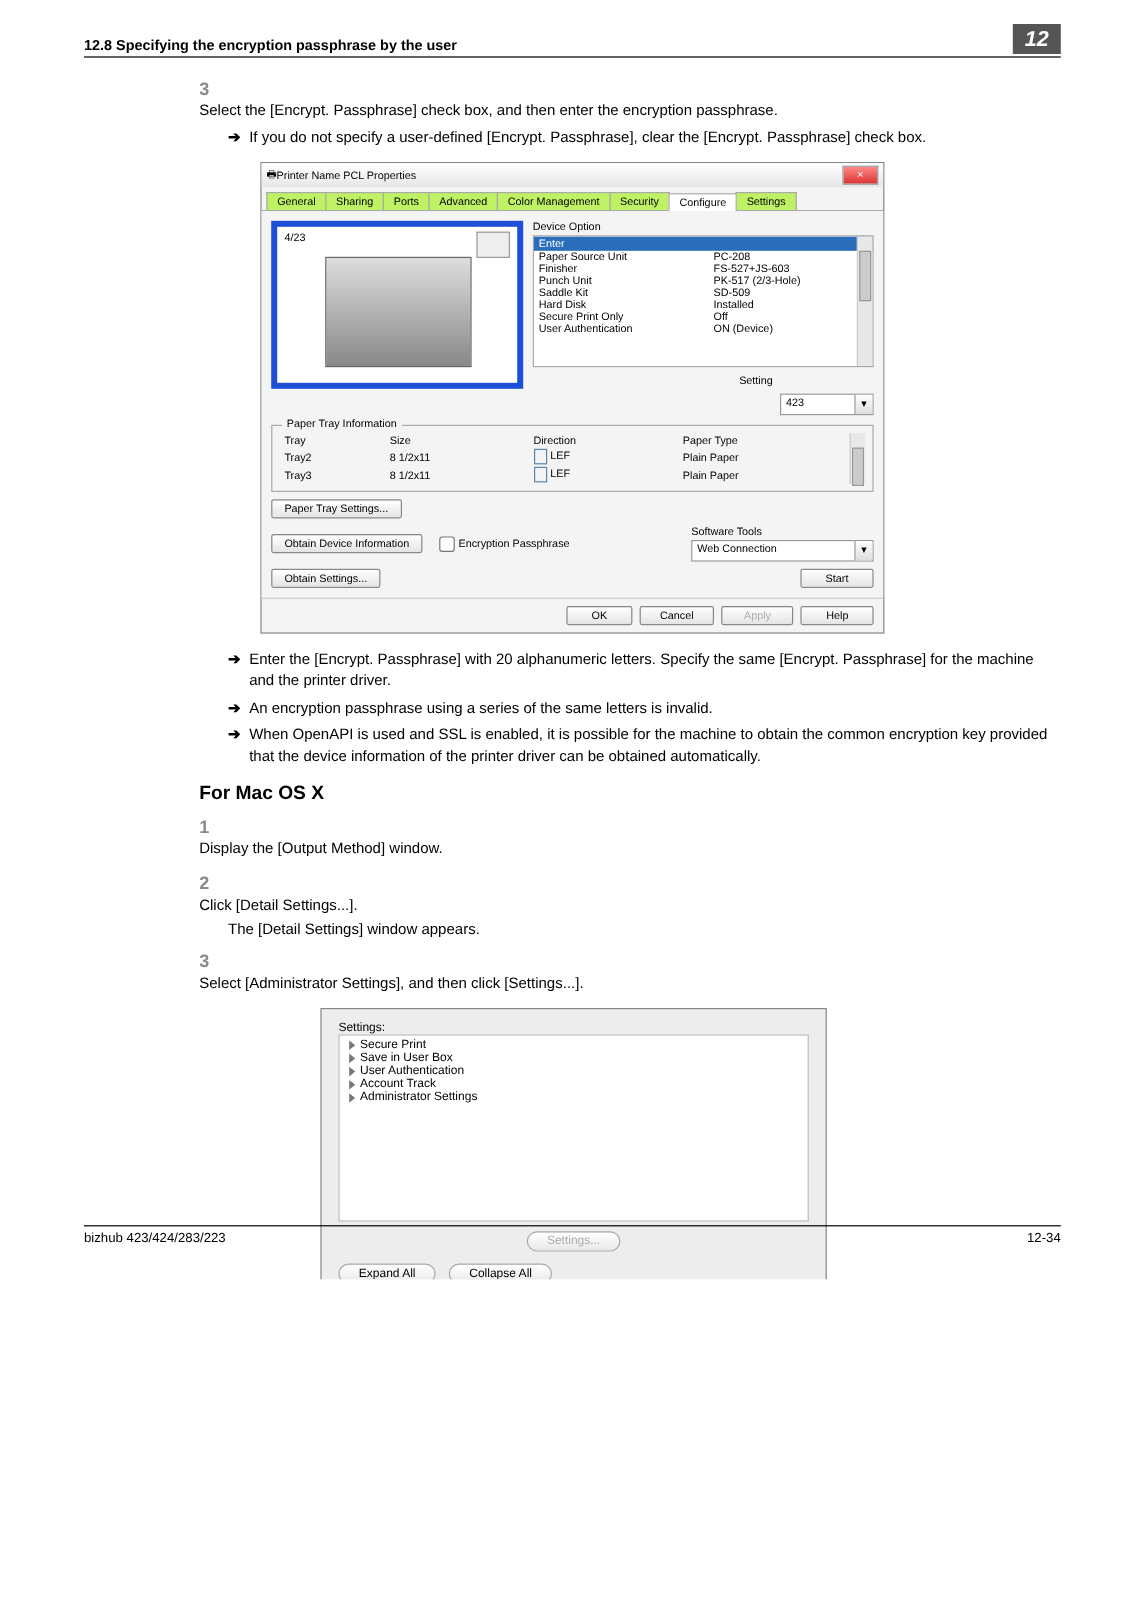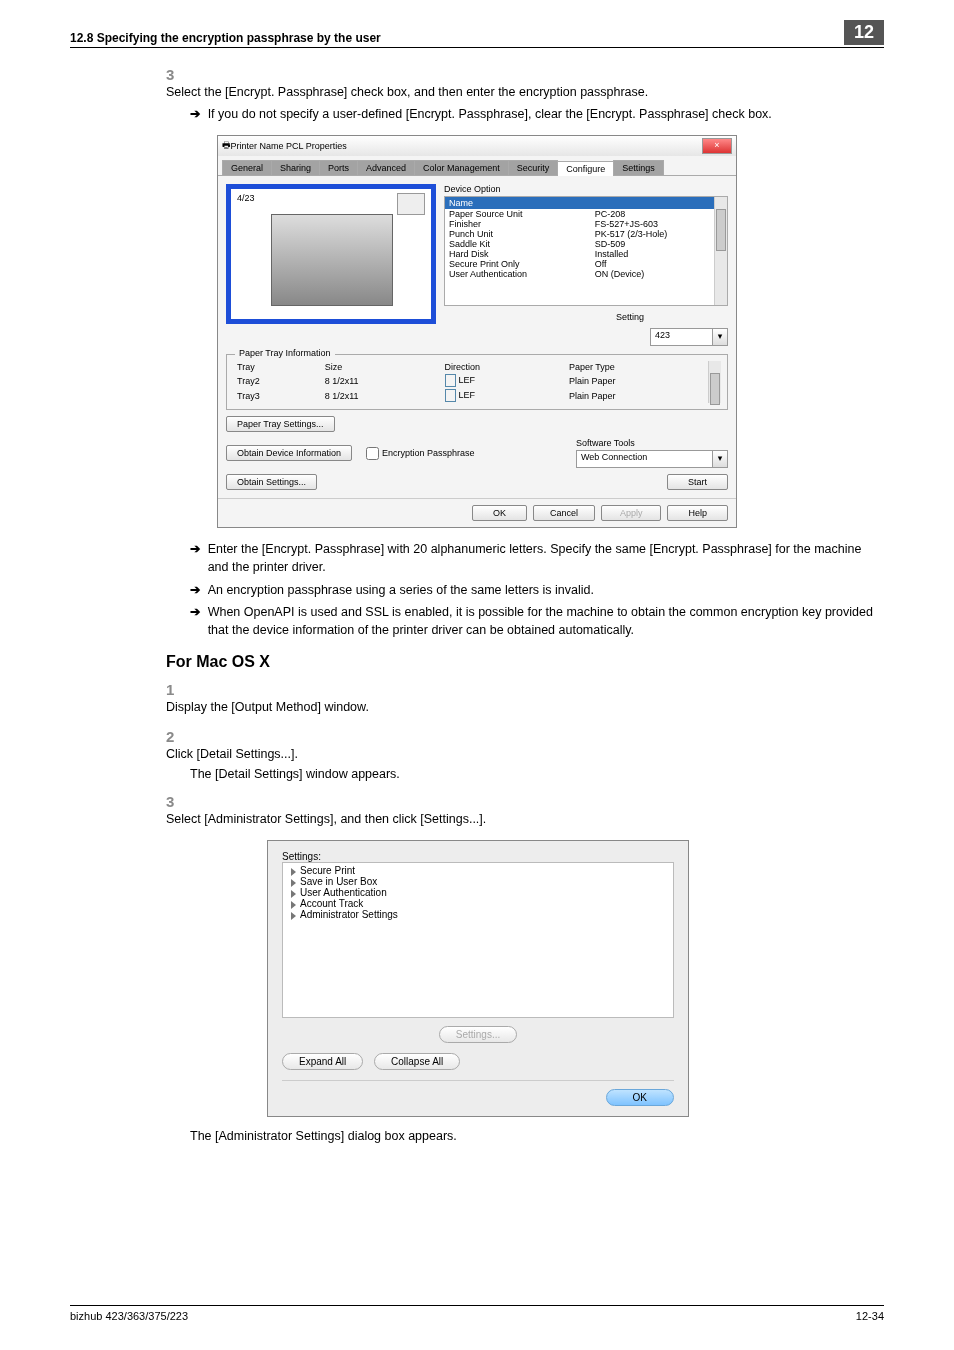--- a/index.html
+++ b/index.html
@@ -1,32 +1,32 @@
 <!DOCTYPE html>
 <html><head>
 <meta charset="utf-8">
 <style>
 html,body{margin:0;padding:0;font-family:Arial,Helvetica,sans-serif;font-size:12px;color:#000;background:#fff}
-.page{width:954px;height:1350px;position:relative;box-sizing:border-box;padding:20px 70px 0 70px}
+.page{width:954px;height:1066px;position:relative;box-sizing:border-box;padding:20px 70px 0 70px}
 .hdr{display:flex;align-items:flex-end;border-bottom:1px solid #000;padding-bottom:2px;margin-bottom:18px}
 .hdr-l{font-size:12px;font-weight:bold}
-.hdr-r{margin-left:auto;background:#555;color:#fff;font-size:18px;font-weight:bold;padding:2px 10px}
+.hdr-r{margin-left:auto;background:#555;color:#fff;font-size:18px;font-weight:bold;font-style:italic;padding:2px 10px}
 .stepnum{display:inline-block;width:22px;color:#8a8a8a;font-size:15px;font-weight:bold;vertical-align:top}
 .stepblk{margin-left:96px;margin-bottom:12px}
 .steptxt{display:inline-block;width:700px;vertical-align:top;font-size:12.5px;line-height:1.45}
 .arrow-line{margin-left:24px;display:flex;font-size:12.5px;line-height:1.45;margin-top:4px}
 .arrow{display:inline-block;width:18px;font-weight:bold}
 .arrow-txt{display:inline-block;width:690px}
 .screenshot{margin:10px auto 12px auto;display:block}
 .dlg1{width:520px;border:1px solid #888;background:#f4f4f4;box-sizing:border-box;font-size:9px;font-family:Tahoma,Arial,sans-serif}
 .titlebar{display:flex;align-items:center;padding:2px 4px;background:linear-gradient(#fff,#e6e6e6)}
 .titlebar .t{flex:1}
 .wbtn{width:28px;height:14px;border:1px solid #999;background:linear-gradient(#f88,#d33);margin-left:2px;text-align:center;line-height:12px;color:#fff;display:inline-block}
 .tabs{display:flex;border-bottom:1px solid #aaa;padding:4px 4px 0 4px;gap:0}
-.tab{border:1px solid #aaa;border-bottom:none;padding:2px 8px;background:#a3a3a3;margin-right:-1px;white-space:nowrap}
+.tab{border:1px solid #aaa;border-bottom:none;padding:2px 8px;background:#bef264;margin-right:-1px;white-space:nowrap}
 .tab.active{background:#fff;position:relative;top:1px}
 .dlg1-body{padding:8px;background:#f4f4f4}
 .toprow{display:flex;gap:8px}
 .preview{width:200px;height:130px;border:5px solid #1d4ed8;background:#fff;position:relative}
 .preview .num{position:absolute;top:4px;left:6px;font-size:9px}
 .preview .sheet{position:absolute;top:4px;right:6px;width:26px;height:20px;border:1px solid #999;background:#eee}
 .preview .printer{position:absolute;left:40px;top:25px;width:120px;height:90px;background:linear-gradient(#ddd,#888);border:1px solid #666}
 .devopt{flex:1}
 .devopt .hdr2{font-size:9px;margin-bottom:2px}
 .devlist{border:1px solid #aaa;background:#fff;height:108px;overflow:hidden;position:relative}
@@ -98,21 +98,21 @@
       <div class="dlg1-body">
         <div class="toprow">
           <div class="preview">
             <div class="num">4/23</div>
             <div class="sheet"></div>
             <div class="printer"></div>
           </div>
           <div class="devopt">
             <div class="hdr2">Device Option</div>
             <div class="devlist">
-              <div class="sel">Name</div>
+              <div class="sel">Enter</div>
               <table>
                 <tbody>
                     <tr>
                       <td>Paper Source Unit</td>
                       <td>PC-208</td>
                     </tr>
                 <tr>
                       <td>Finisher</td>
                       <td>FS-527+JS-603</td>
                     </tr>
@@ -270,16 +270,16 @@
         <div style="border-top:1px solid #ccc;margin-top:10px;padding-top:8px;text-align:right">
           <span class="macbtn blue" style="padding:2px 26px">OK</span>
         </div>
       </div>
     </div>
   </div>
 
   <div style="margin-left:120px;margin-top:12px;font-size:12.5px">The [Administrator Settings] dialog box appears.</div>
 
   <div class="footer">
-    <div>bizhub 423/363/375/223</div>
+    <div>bizhub 423/424/283/223</div>
     <div class="fr">12-34</div>
   </div>
 </div>
 
 </body></html>

